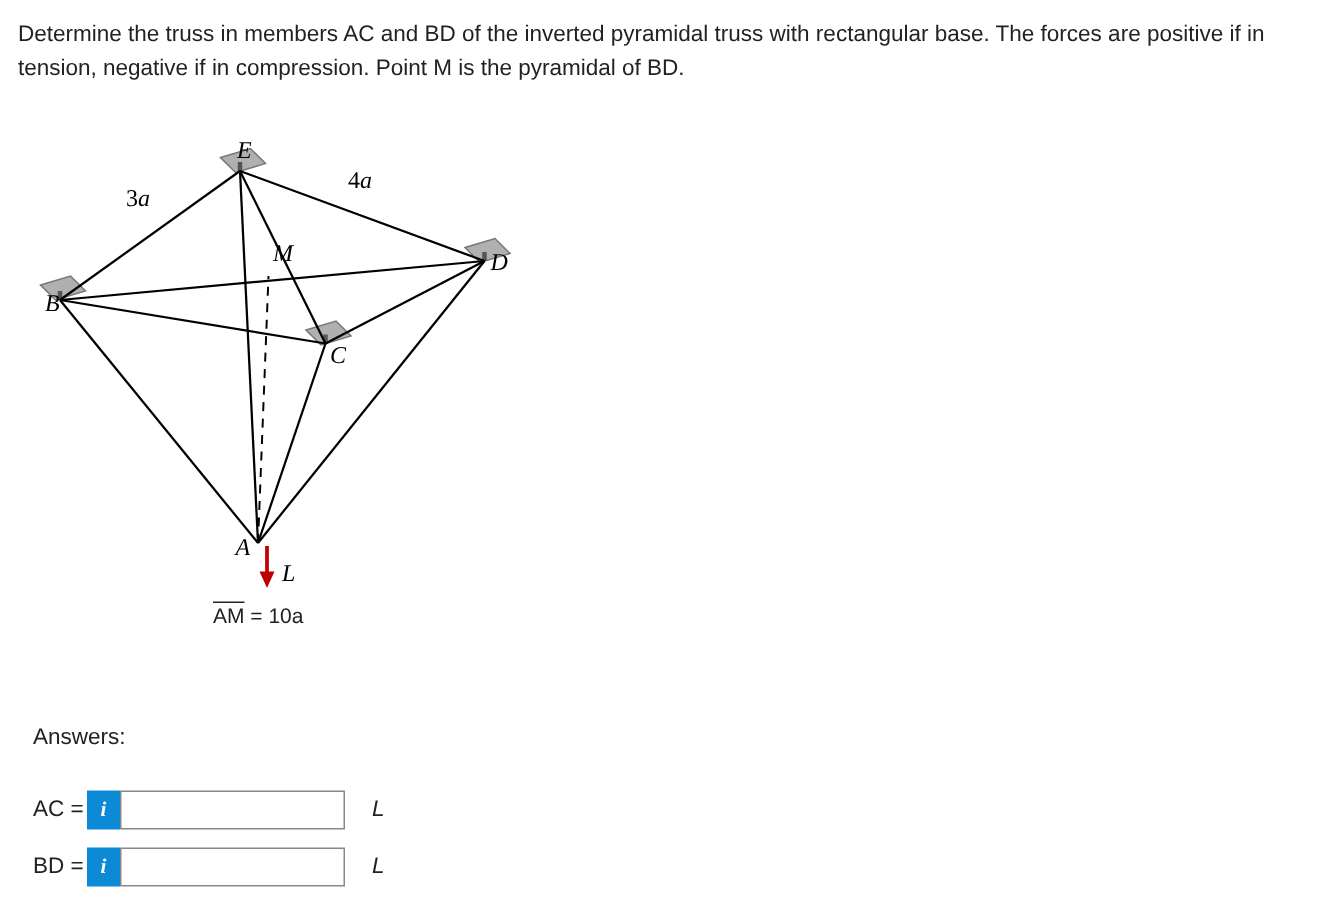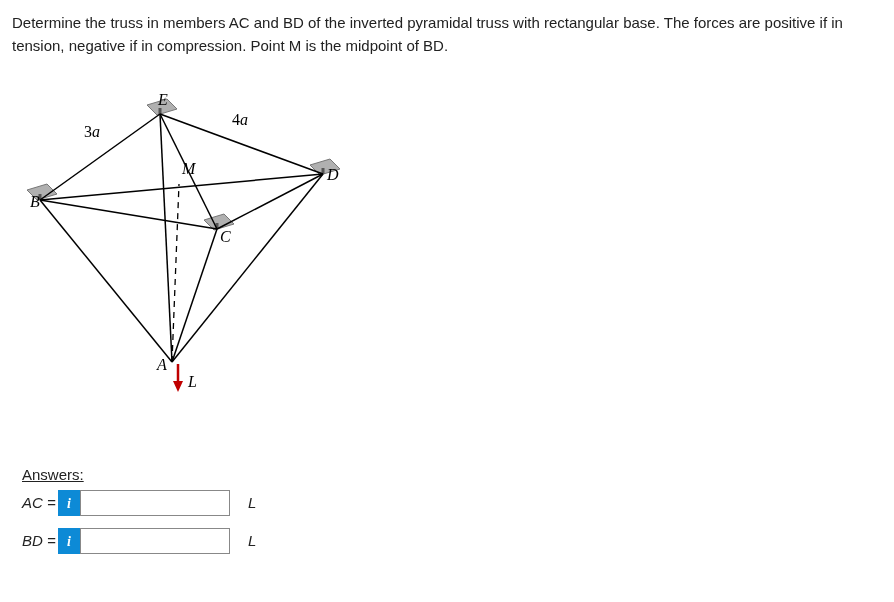--- a/index.html
+++ b/index.html
@@ -30,32 +30,30 @@
       font-size: 14px;
     }
     .overline {
       text-decoration: overline;
     }
     .answers-section {
       margin-top: 60px;
       margin-left: 10px;
     }
     .answers-label {
-      margin-bottom: 4px;
-      text-decoration: underline;
+      margin-bottom: 24px;
     }
     .answer-row {
       display: flex;
       align-items: center;
       margin-bottom: 12px;
     }
     .answer-lhs {
       width: 36px;
       text-align: left;
-      font-style: italic;
     }
     .info-box {
       width: 22px;
       height: 26px;
       background: #0d8ad6;
       color: #fff;
       display: inline-flex;
       align-items: center;
       justify-content: center;
       font-family: serif;
@@ -73,21 +71,21 @@
     }
     .answer-unit {
       margin-left: 18px;
       font-style: italic;
     }
   </style>
 </head>
 <body>
 
 <div class="problem-text">
-  <span>Determine the truss in members </span><span class="italic">AC</span><span> and </span><span class="italic">BD</span><span> of the inverted pyramidal truss with rectangular base. The forces are positive if in tension, negative if in compression. Point </span><span class="italic">M</span><span> is the midpoint of </span><span class="italic">BD</span><span>.</span>
+  <span>Determine the truss in members </span><span class="italic">AC</span><span> and </span><span class="italic">BD</span><span> of the inverted pyramidal truss with rectangular base. The forces are positive if in tension, negative if in compression. Point </span><span class="italic">M</span><span> is the pyramidal of </span><span class="italic">BD</span><span>.</span>
 </div>
 
 <div class="diagram-container">
   <svg width="320" height="320" viewBox="0 0 320 320">
 
     <g fill="#b0b0b0" stroke="#777" stroke-width="1">
       <polygon points="5,113 25,107 35,117 15,123"></polygon>
       <polygon points="125,28 145,22 155,32 135,38"></polygon>
       <polygon points="288,88 308,82 318,92 298,98"></polygon>
       <polygon points="182,143 202,137 212,147 192,153"></polygon>
@@ -129,20 +127,23 @@
       <text x="160" y="97">M</text>
       <text x="198" y="165">C</text>
       <text x="135" y="293">A</text>
       <text x="166" y="310">L</text>
     </g>
     <g font-family="serif" font-size="16" fill="#000">
       <text x="62" y="60"><tspan font-style="normal">3</tspan><tspan font-style="italic">a</tspan></text>
       <text x="210" y="48"><tspan font-style="normal">4</tspan><tspan font-style="italic">a</tspan></text>
     </g>
   </svg>
+  <div class="am-label">
+    <span class="overline italic">AM</span><span> = 10a</span>
+  </div>
 </div>
 
 <div class="answers-section">
   <div class="answers-label">Answers:</div>
 
   <div class="answer-row">
     <span class="answer-lhs">AC =</span>
     <span class="info-box">i</span>
     <input type="text" class="answer-input" value="" style="">
     <span class="answer-unit">L</span>

